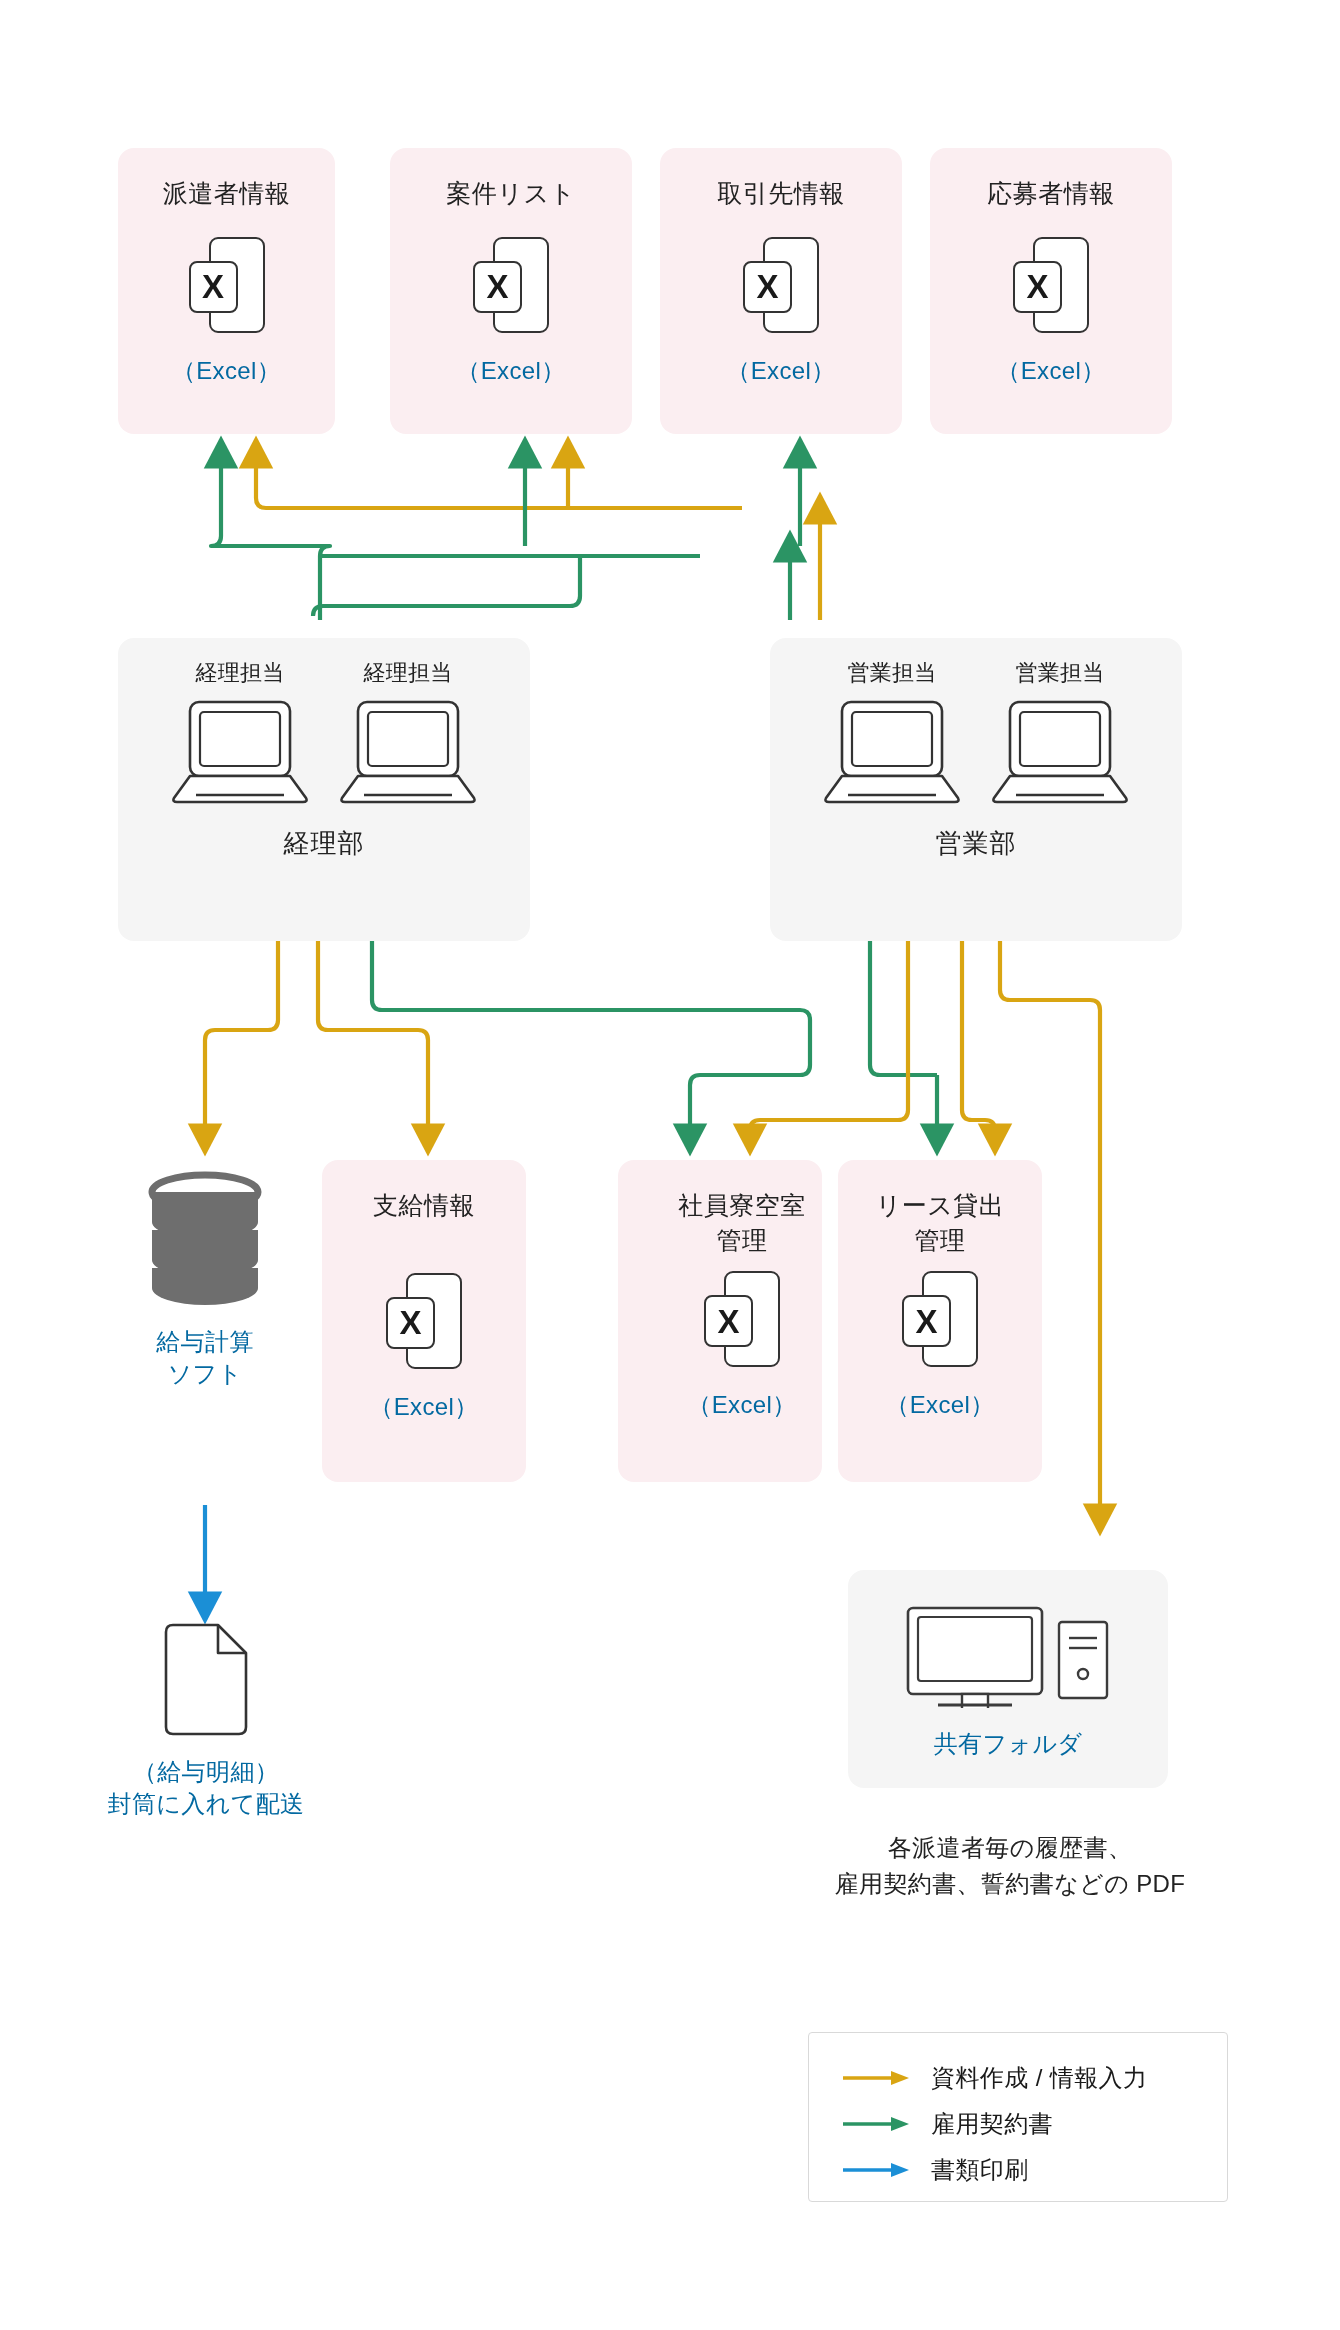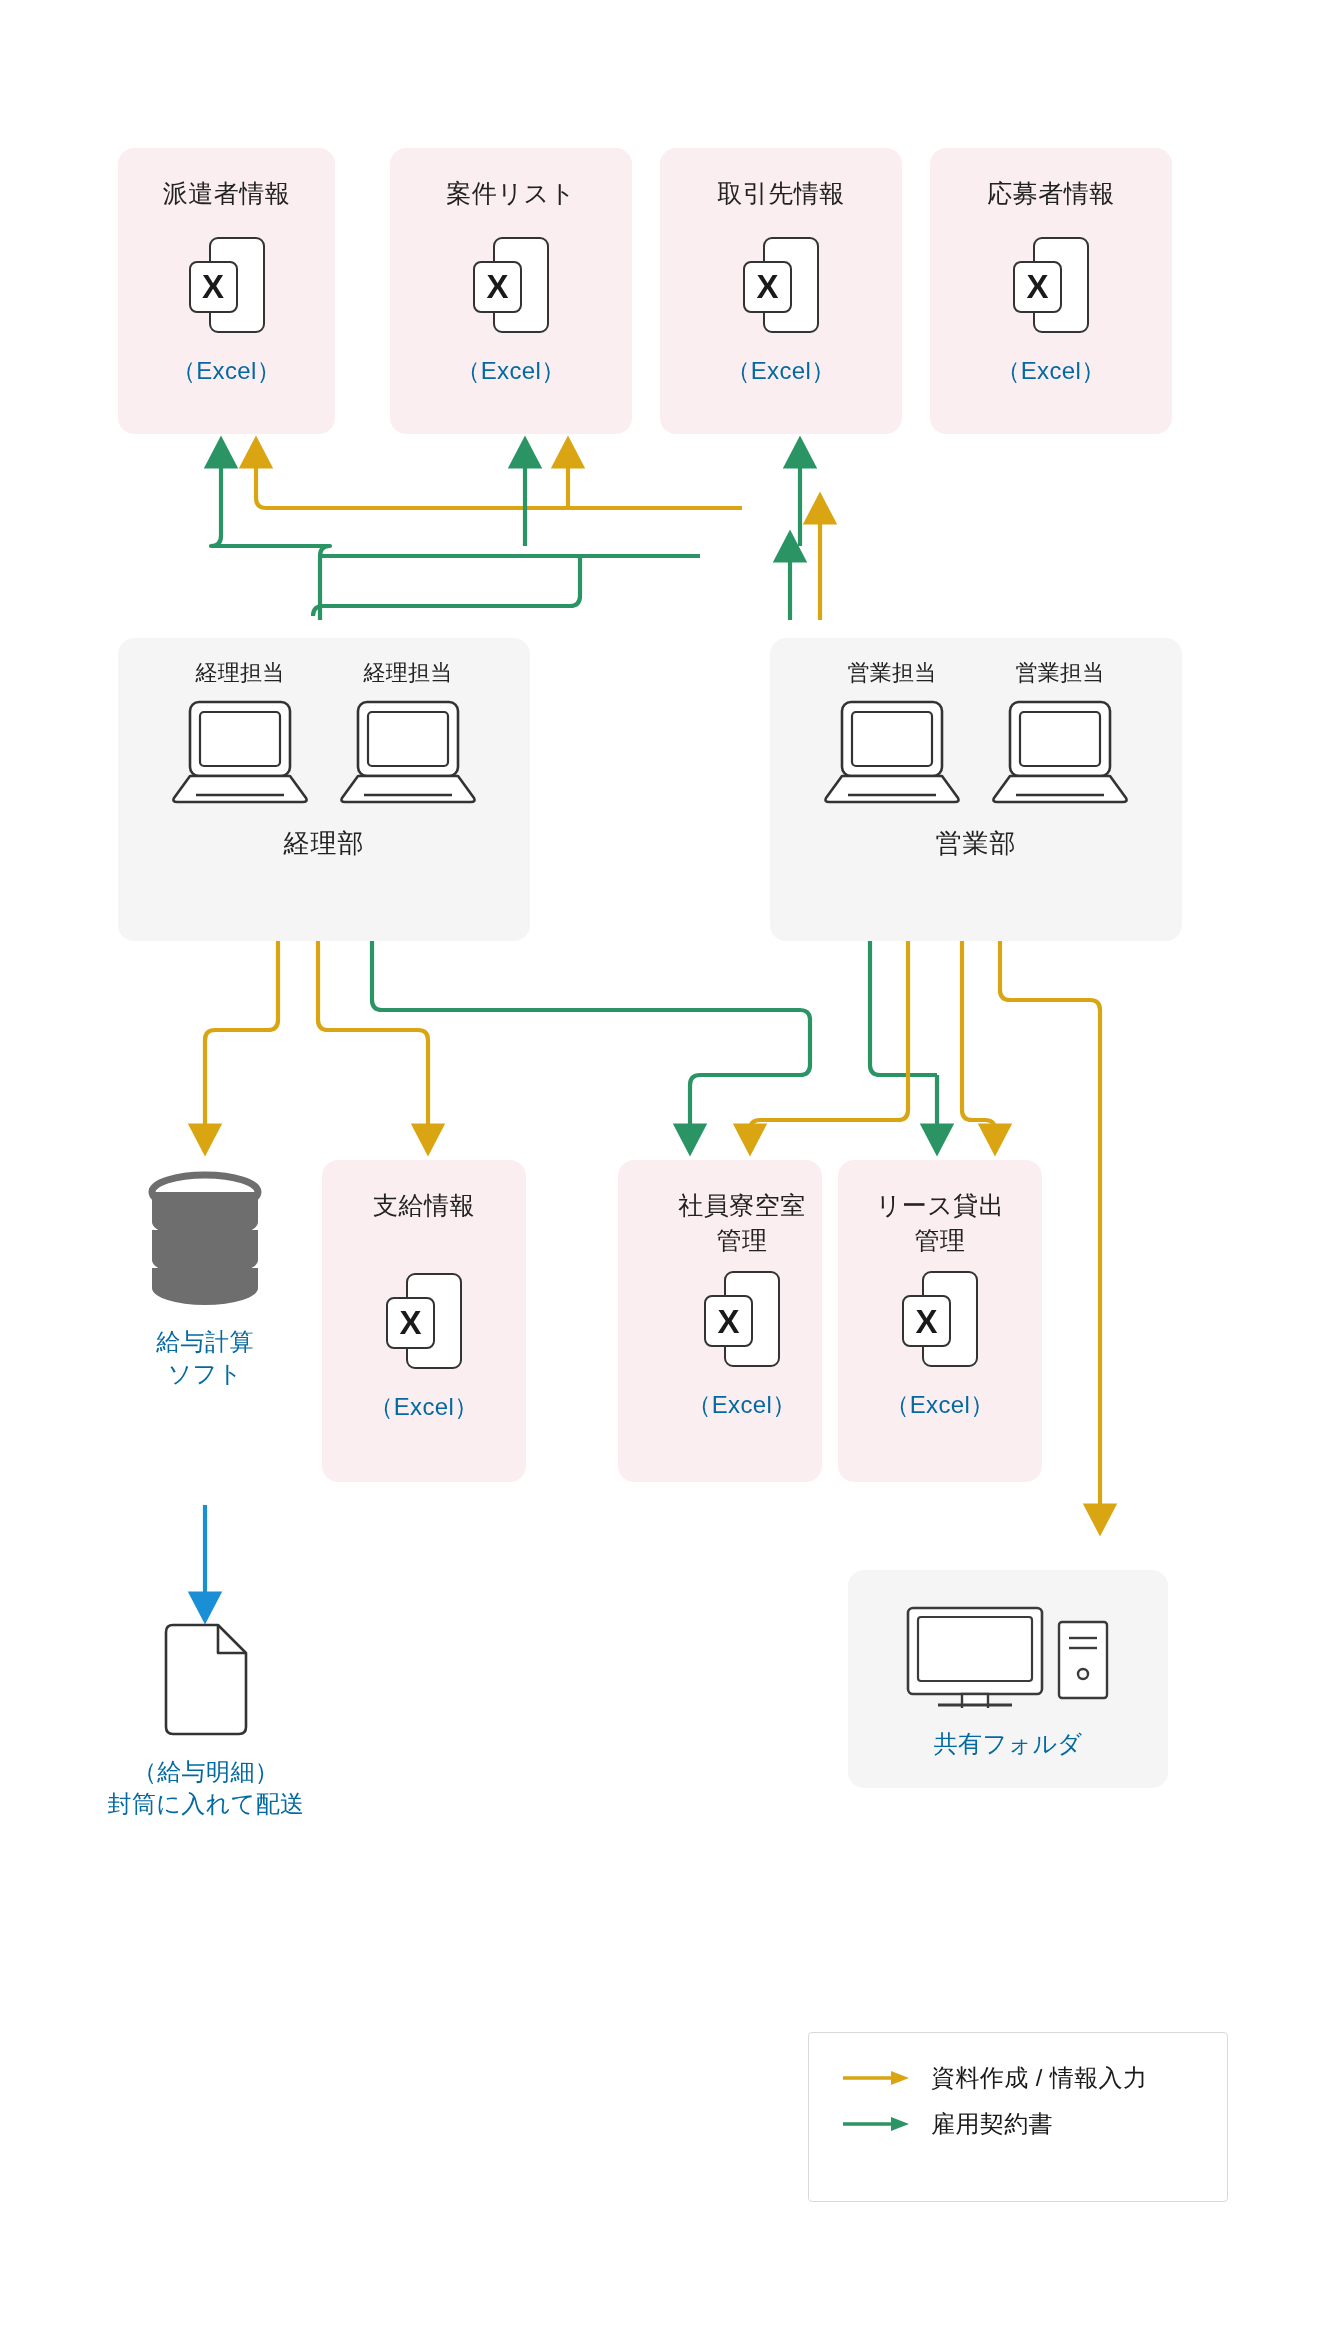--- a/index.html
+++ b/index.html
@@ -324,31 +324,42 @@
       <rect x="58" y="90" width="26" height="17" fill="#fff" stroke="#3b3b3b" stroke-width="2.4"></rect>
       <line x1="34" y1="101" x2="108" y2="101" stroke="#3b3b3b" stroke-width="2.8"></line>
       <rect x="155" y="18" width="48" height="76" rx="3" fill="#fff" stroke="#3b3b3b" stroke-width="2.4"></rect>
       <line x1="165" y1="34" x2="193" y2="34" stroke="#3b3b3b" stroke-width="2.4"></line>
       <line x1="165" y1="44" x2="193" y2="44" stroke="#3b3b3b" stroke-width="2.4"></line>
       <circle cx="179" cy="70" r="5" fill="#fff" stroke="#3b3b3b" stroke-width="2.4"></circle>
     </svg>
     <div class="card-sub" style="margin-top:20px;">共有フォルダ</div>
   </div>
 
+  <div class="free-label" style="left:770px; top:1830px; width:480px;">
+    <div>各派遣者毎の履歴書、</div>
+    <div>雇用契約書、誓約書などの PDF</div>
+  </div>
 
   <div class="legend" style="left:808px; top:2032px; width:420px; height:170px; padding:22px 0 0 32px;">
     <div class="legend-row">
       <svg width="72" height="18" viewBox="0 0 72 18">
         <line x1="2" y1="9" x2="52" y2="9" stroke="#d9a512" stroke-width="3.4"></line>
         <path d="M50 2 L68 9 L50 16 Z" fill="#d9a512"></path>
       </svg>
       <span class="legend-txt">資料作成 / 情報入力</span>
     </div>
     <div class="legend-row">
       <svg width="72" height="18" viewBox="0 0 72 18">
         <line x1="2" y1="9" x2="52" y2="9" stroke="#2b9464" stroke-width="3.4"></line>
         <path d="M50 2 L68 9 L50 16 Z" fill="#2b9464"></path>
       </svg>
       <span class="legend-txt">雇用契約書</span>
     </div>
+    <div class="legend-row">
+      <svg width="72" height="18" viewBox="0 0 72 18">
+        <line x1="2" y1="9" x2="52" y2="9" stroke="#1b8fd6" stroke-width="3.4"></line>
+        <path d="M50 2 L68 9 L50 16 Z" fill="#1b8fd6"></path>
+      </svg>
+      <span class="legend-txt">書類印刷</span>
+    </div>
   </div>
 
 </div>
 
 </body></html>

